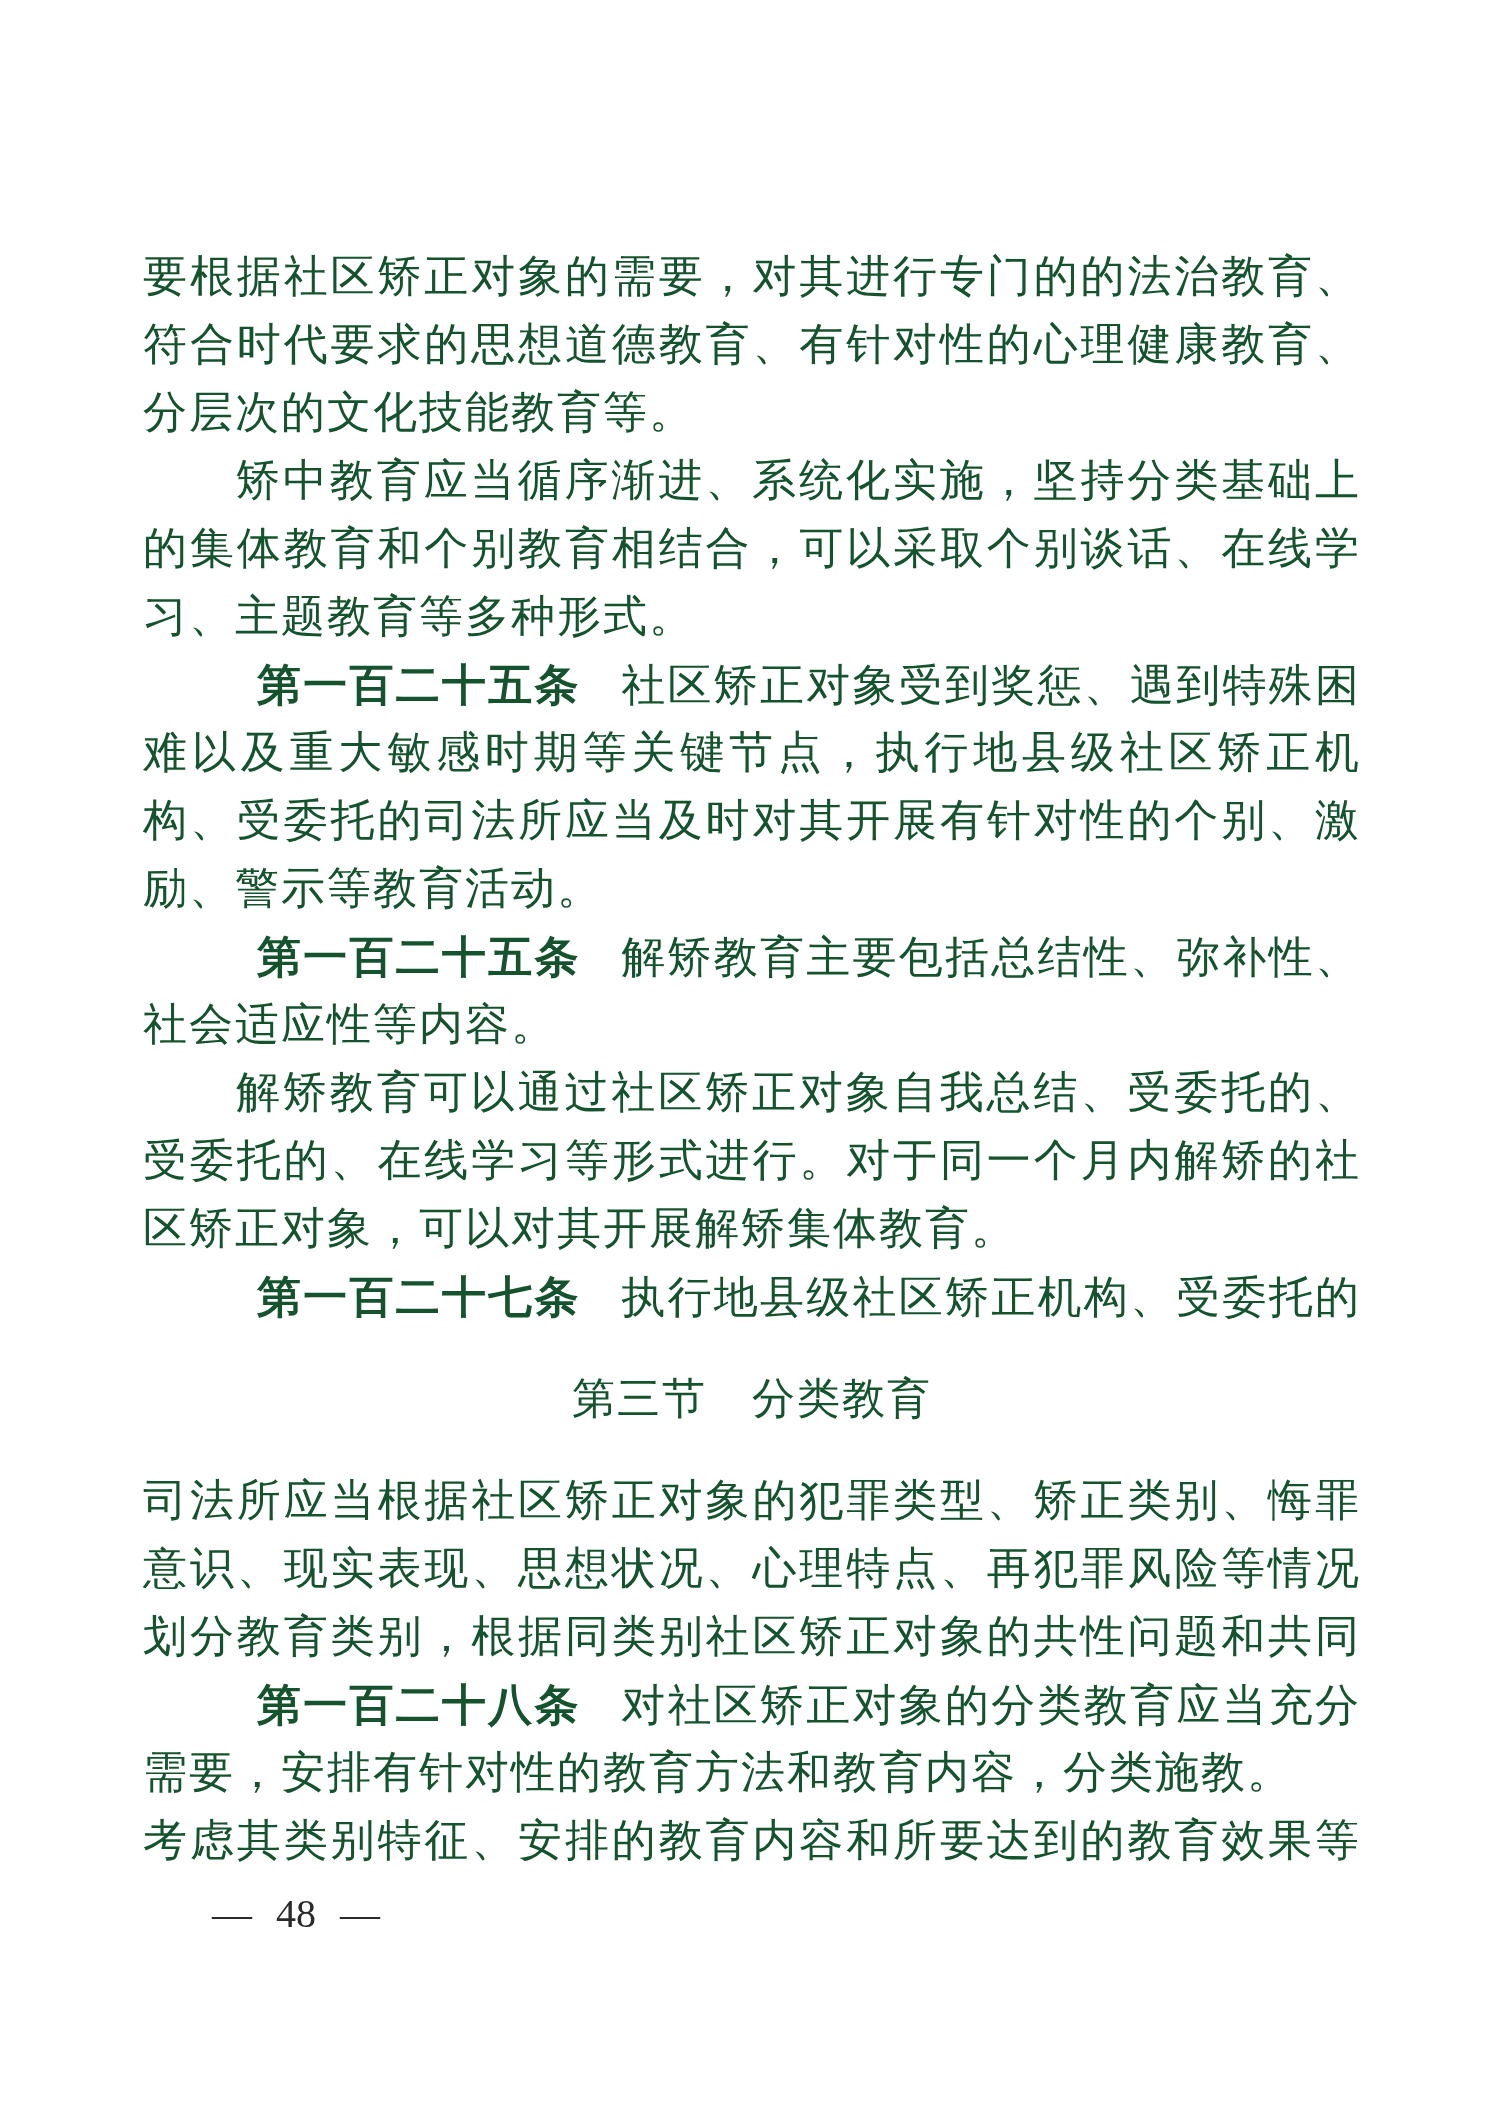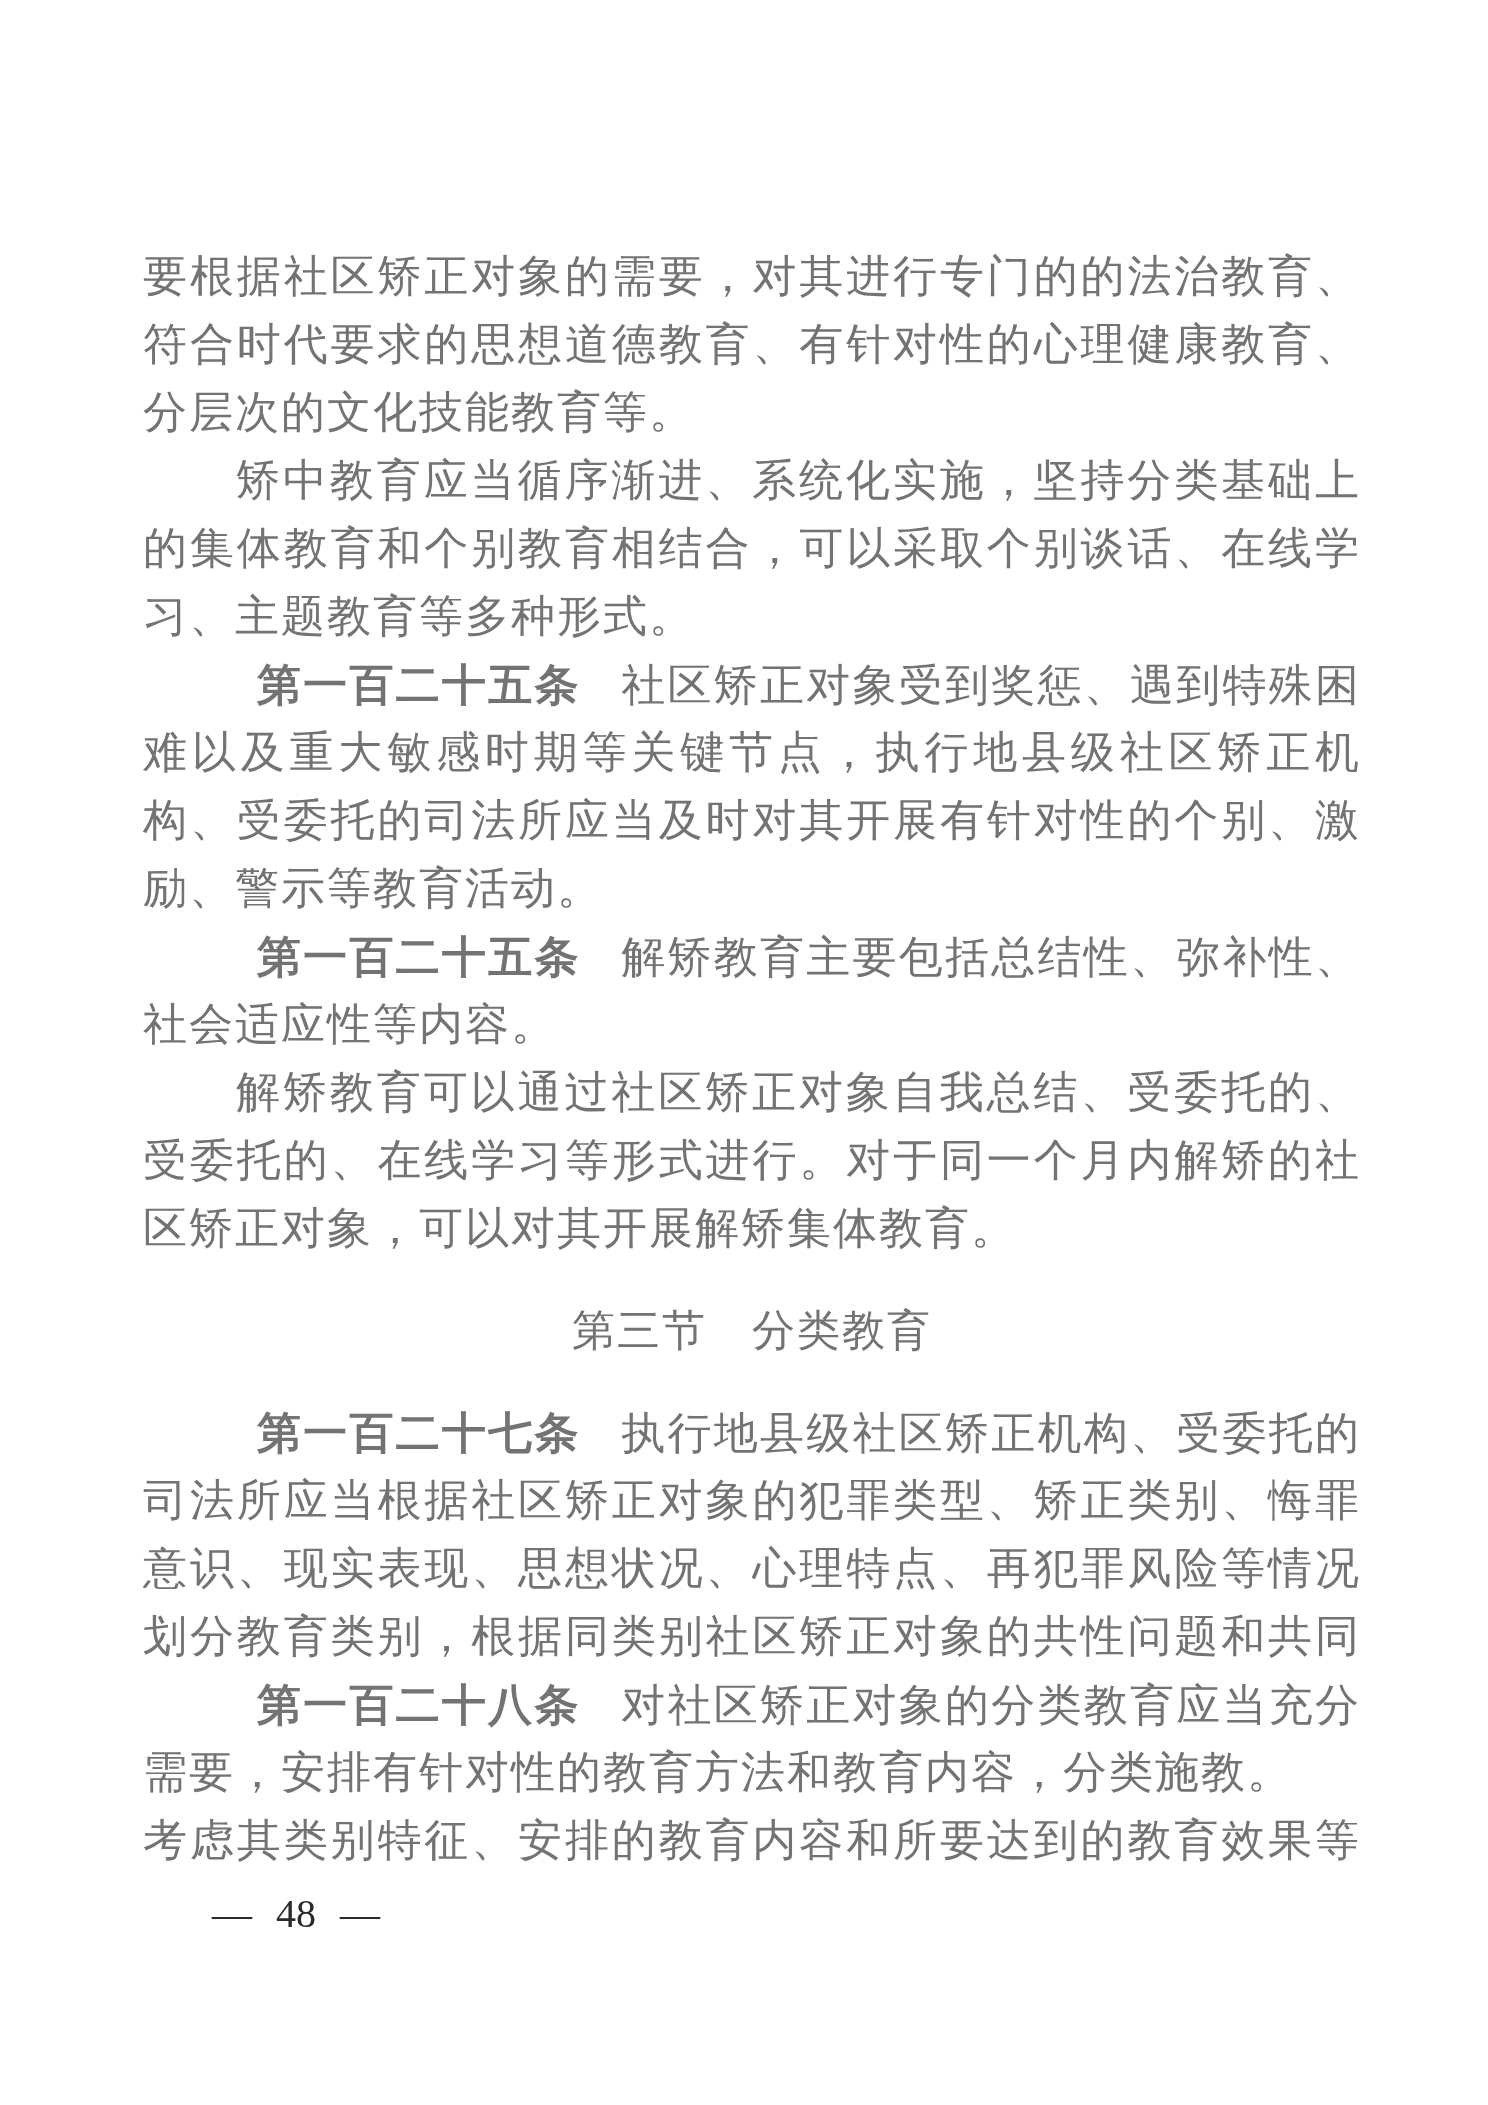--- a/index.html
+++ b/index.html
@@ -23,21 +23,21 @@
     top: 243px;
     width: 1218px;
   }
   .line {
     height: 68px;
     line-height: 68px;
     font-size: 44px;
     letter-spacing: 2px;
     text-align: justify;
     text-align-last: justify;
-    color: #737373;
+    color: #14532d;
   }
   .line.end {
     text-align: right;
     text-align-last: left;
   }
   .line.indent {
     padding-left: 93px;
   }
   .line .article-no {
     font-family: "Liberation Sans", "DejaVu Sans", sans-serif;
@@ -83,22 +83,22 @@
       <div class="line end"><span>习、主题教育等多种形式。</span></div>
       <div class="line indent"><span class="article-no">第一百二十五条</span><span>社区矫正对象受到奖惩、遇到特殊困</span></div>
       <div class="line"><span>难以及重大敏感时期等关键节点，执行地县级社区矫正机</span></div>
       <div class="line"><span>构、受委托的司法所应当及时对其开展有针对性的个别、激</span></div>
       <div class="line end"><span>励、警示等教育活动。</span></div>
       <div class="line indent"><span class="article-no">第一百二十五条</span><span>解矫教育主要包括总结性、弥补性、</span></div>
       <div class="line end"><span>社会适应性等内容。</span></div>
       <div class="line indent"><span>解矫教育可以通过社区矫正对象自我总结、受委托的、</span></div>
       <div class="line"><span>受委托的、在线学习等形式进行。对于同一个月内解矫的社</span></div>
       <div class="line end"><span>区矫正对象，可以对其开展解矫集体教育。</span></div>
+      <div class="line indent"><span class="article-no">第一百二十七条</span><span>执行地县级社区矫正机构、受委托的</span></div>
       <div class="line end heading"><span>第三节　分类教育</span></div>
-      <div class="line indent"><span class="article-no">第一百二十七条</span><span>执行地县级社区矫正机构、受委托的</span></div>
       <div class="line"><span>司法所应当根据社区矫正对象的犯罪类型、矫正类别、悔罪</span></div>
       <div class="line"><span>意识、现实表现、思想状况、心理特点、再犯罪风险等情况</span></div>
       <div class="line"><span>划分教育类别，根据同类别社区矫正对象的共性问题和共同</span></div>
       <div class="line indent"><span class="article-no">第一百二十八条</span><span>对社区矫正对象的分类教育应当充分</span></div>
       <div class="line end"><span>需要，安排有针对性的教育方法和教育内容，分类施教。</span></div>
       <div class="line"><span>考虑其类别特征、安排的教育内容和所要达到的教育效果等</span></div>
     </div>
   <div class="footer">
     <span class="dash">—</span>
     <span class="num">48</span>

